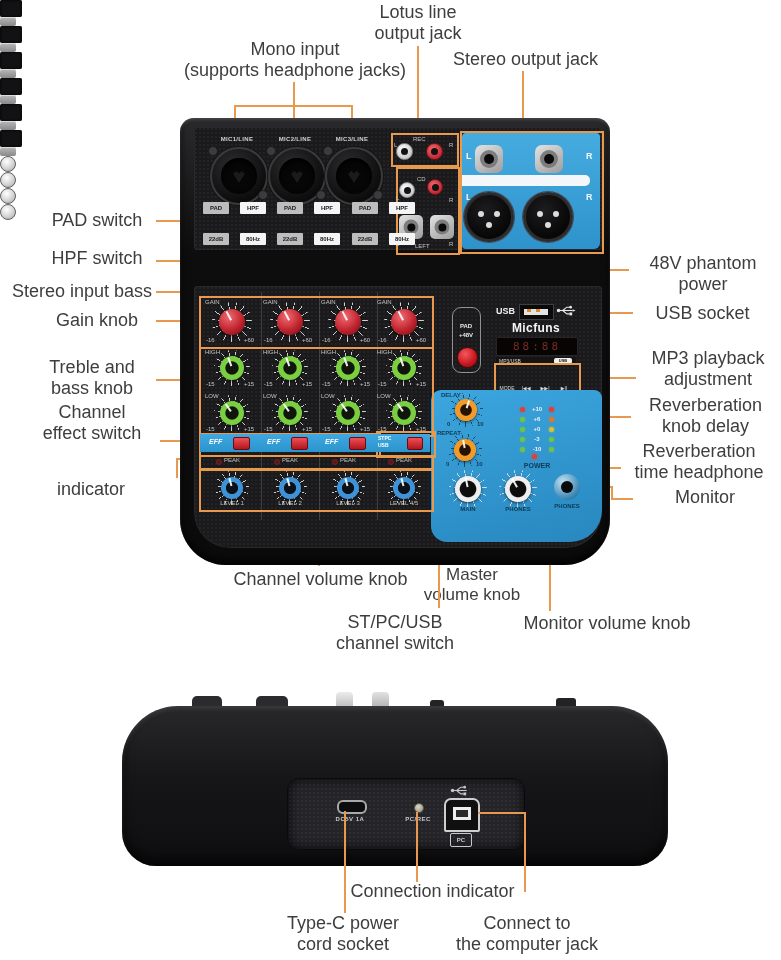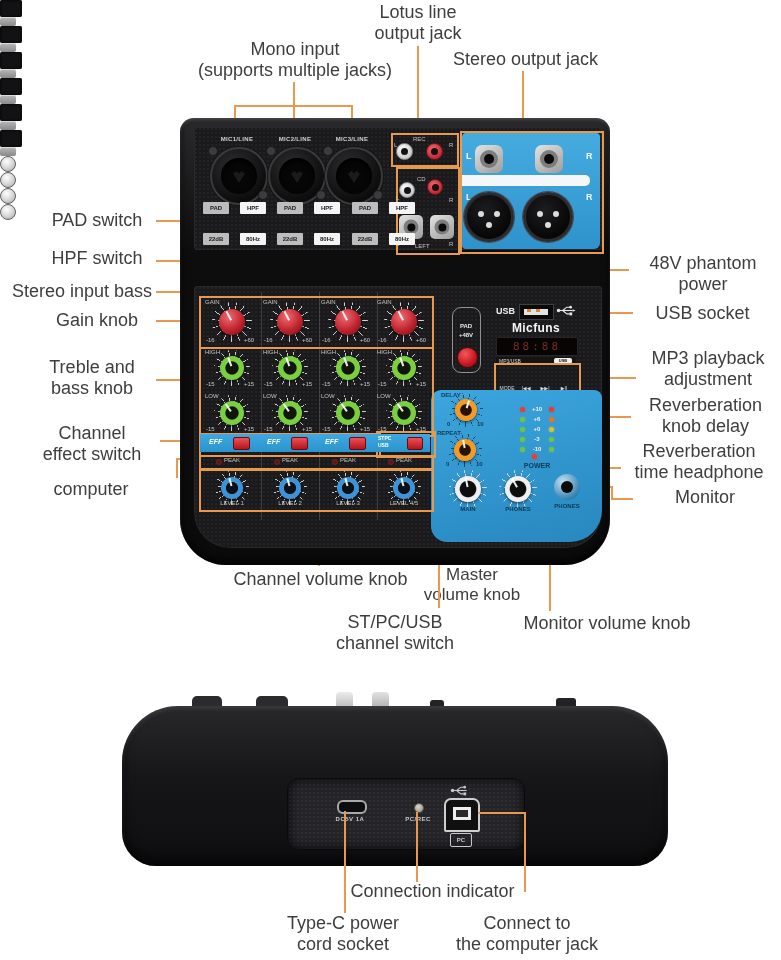--- a/index.html
+++ b/index.html
@@ -44,46 +44,46 @@
 <body>
 
 <div id="canvas">
 
   <div class="ann" style="left:348px;top:2px;width:140px">
     <div>Lotus line</div>
     <div>output jack</div>
   </div>
   <div class="ann" style="left:175px;top:39px;width:240px">
     <div>Mono input</div>
-    <div>(supports multiple jacks)</div>
+    <div>(supports headphone jacks)</div>
   </div>
   <div class="ann" style="left:438px;top:49px;width:175px">Stereo output jack</div>
 
   <div class="ol" style="left:293px;top:82px;width:2px;height:24px"></div>
   <div class="ol" style="left:234px;top:105px;width:119px;height:2px"></div>
   <div class="ol" style="left:234px;top:105px;width:2px;height:63px"></div>
   <div class="ol" style="left:293px;top:105px;width:2px;height:63px"></div>
   <div class="ol" style="left:351px;top:105px;width:2px;height:63px"></div>
   <div class="ol" style="left:417px;top:46px;width:2px;height:88px"></div>
   <div class="ol" style="left:522px;top:71px;width:2px;height:62px"></div>
 
   <div class="ann" style="left:37px;top:210px;width:120px">PAD switch</div>
   <div class="ann" style="left:37px;top:248px;width:120px">HPF switch</div>
   <div class="ann" style="left:7px;top:281px;width:150px">Stereo input bass</div>
   <div class="ann" style="left:37px;top:310px;width:120px">Gain knob</div>
   <div class="ann" style="left:27px;top:357px;width:130px">
     <div>Treble and</div>
     <div>bass knob</div>
   </div>
-  <div class="ann" style="left:27px;top:423px;width:130px">
+  <div class="ann" style="left:27px;top:402px;width:130px">
     <div>Channel</div>
     <div>effect switch</div>
   </div>
   <div class="ann" style="left:11px;top:479px;width:160px">
-    <div>computer</div>
+    <div>indicator</div>
   </div>
 
   <div class="ol" style="left:156px;top:220px;width:49px;height:2px"></div>
   <div class="ol" style="left:156px;top:260px;width:94px;height:2px"></div>
   <div class="ol" style="left:248px;top:246px;width:2px;height:16px"></div>
   <div class="ol" style="left:156px;top:291px;width:268px;height:2px"></div>
   <div class="ol" style="left:422px;top:251px;width:2px;height:42px"></div>
   <div class="ol" style="left:156px;top:320px;width:43px;height:2px"></div>
   <div class="ol" style="left:156px;top:379px;width:43px;height:2px"></div>
   <div class="ol" style="left:160px;top:440px;width:39px;height:2px"></div>

